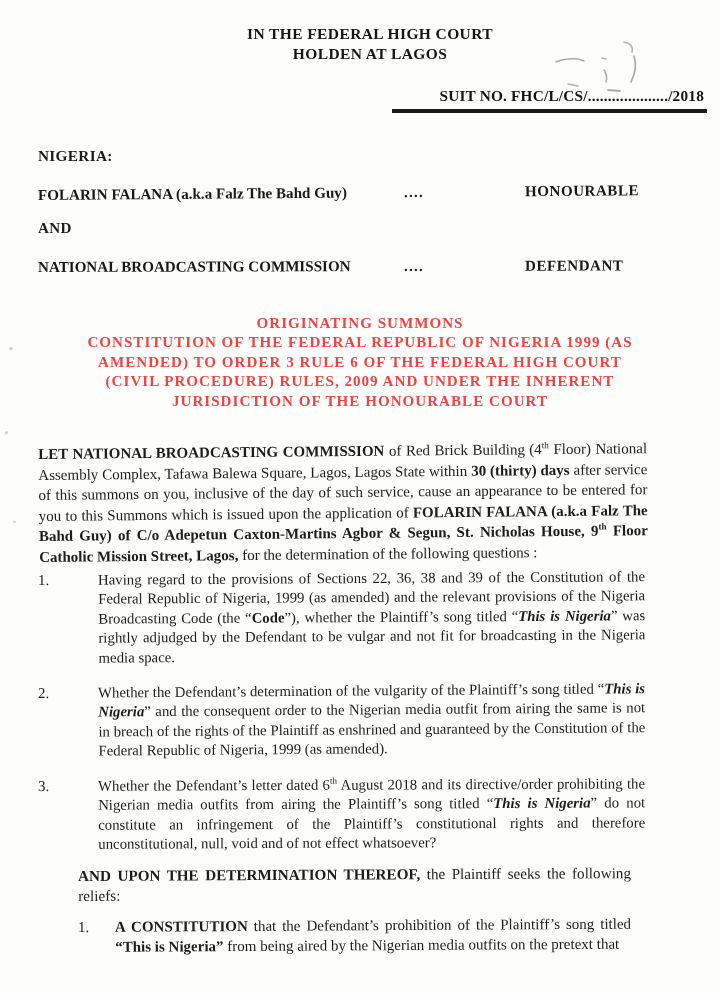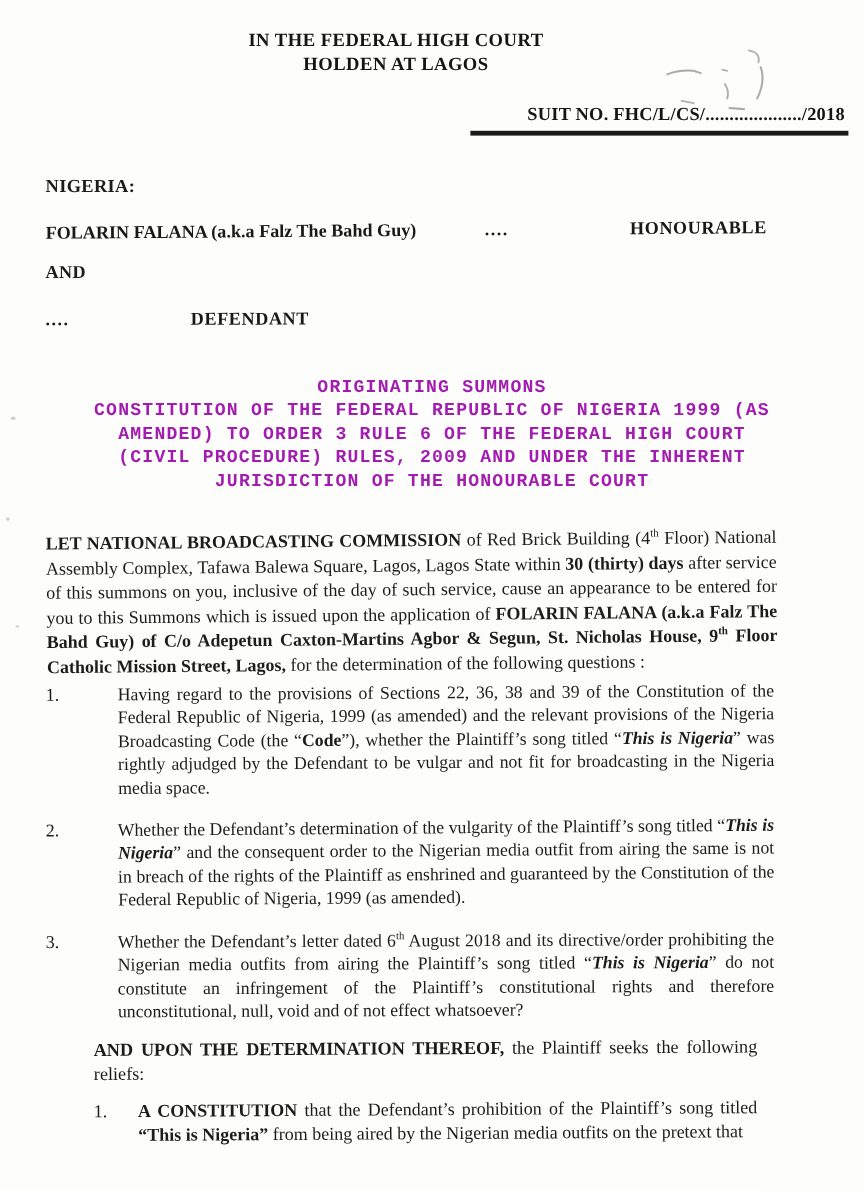--- a/index.html
+++ b/index.html
@@ -7,21 +7,21 @@
     position:relative;width:720px;height:993px;background:#fdfdfc;
     font-family:"Liberation Serif","DejaVu Serif",serif;color:#1c1c1c;
     overflow:hidden;
   }
   .b{font-weight:bold;}
   .i{font-style:italic;}
   .sup{vertical-align:super;font-size:61%;line-height:0;}
 
   .court-head{
     position:absolute;top:24px;left:0;width:660px;text-align:center;
-    font-weight:bold;font-size:15.5px;line-height:20px;letter-spacing:.4px;color:#151515;
+    font-weight:bold;font-size:15.5px;line-height:20px;letter-spacing:.4px;color:#151515;padding-left:40px;
   }
   .suit-block{
     position:absolute;top:87px;right:13px;
     font-weight:bold;font-size:15.3px;letter-spacing:.2px;color:#151515;
     border-bottom:4px solid #1b1b1b;padding:0 3px 4px 47px;text-align:right;
   }
   .between{
     position:absolute;top:147px;left:38px;
     font-weight:bold;font-size:15.3px;letter-spacing:.3px;
   }
@@ -33,21 +33,21 @@
   .party-row .party-dots{width:121px;flex:none;letter-spacing:1.2px;}
   .party-row .party-role{flex:none;letter-spacing:.5px;}
   .row-plaintiff{top:187px;transform:rotate(-.45deg);transform-origin:left center;}
   .row-defendant{top:259px;transform:rotate(-.15deg);transform-origin:left center;}
   .conjunction{
     position:absolute;top:220px;left:38px;
     font-weight:bold;font-size:15.1px;letter-spacing:.3px;
   }
   .doc-title{
     position:absolute;top:314px;left:15px;width:690px;text-align:center;
-    font-weight:bold;font-size:15.1px;line-height:19.4px;letter-spacing:1px;color:#a21caf;font-family:Liberation Mono, monospace;
+    font-weight:bold;font-size:15.1px;line-height:19.4px;letter-spacing:1px;color:#ef4444;
   }
   .summons{
     position:absolute;top:444px;left:38px;width:609px;margin:0;
     font-size:15px;line-height:20.6px;text-align:justify;
     transform:rotate(-.55deg);transform-origin:left top;
   }
   .qitem{position:absolute;left:38px;width:607px;transform-origin:left top;}
   .qitem .qnum{position:absolute;left:0;top:1px;font-size:15px;}
   .qitem .qbody{margin:0 0 0 60px;font-size:14.8px;line-height:19.4px;text-align:justify;}
   .qitem-1{top:571px;transform:rotate(-.35deg);}
@@ -97,20 +97,21 @@
 
   <div class="party-row row-plaintiff">
     <span class="party-name">FOLARIN FALANA (a.k.a Falz The Bahd Guy)</span>
     <span class="party-dots">....</span>
     <span class="party-role">HONOURABLE</span>
   </div>
 
   <div class="conjunction">AND</div>
 
   <div class="party-row row-defendant">
+    <span class="party-name">NATIONAL BROADCASTING COMMISSION</span>
     <span class="party-dots">....</span>
     <span class="party-role">DEFENDANT</span>
   </div>
 
   <div class="doc-title">
     <div>ORIGINATING SUMMONS</div>
     <div>CONSTITUTION OF THE FEDERAL REPUBLIC OF NIGERIA 1999 (AS</div>
     <div>AMENDED) TO ORDER 3 RULE 6 OF THE FEDERAL HIGH COURT</div>
     <div>(CIVIL PROCEDURE) RULES, 2009 AND UNDER THE INHERENT</div>
     <div>JURISDICTION OF THE HONOURABLE COURT</div>

